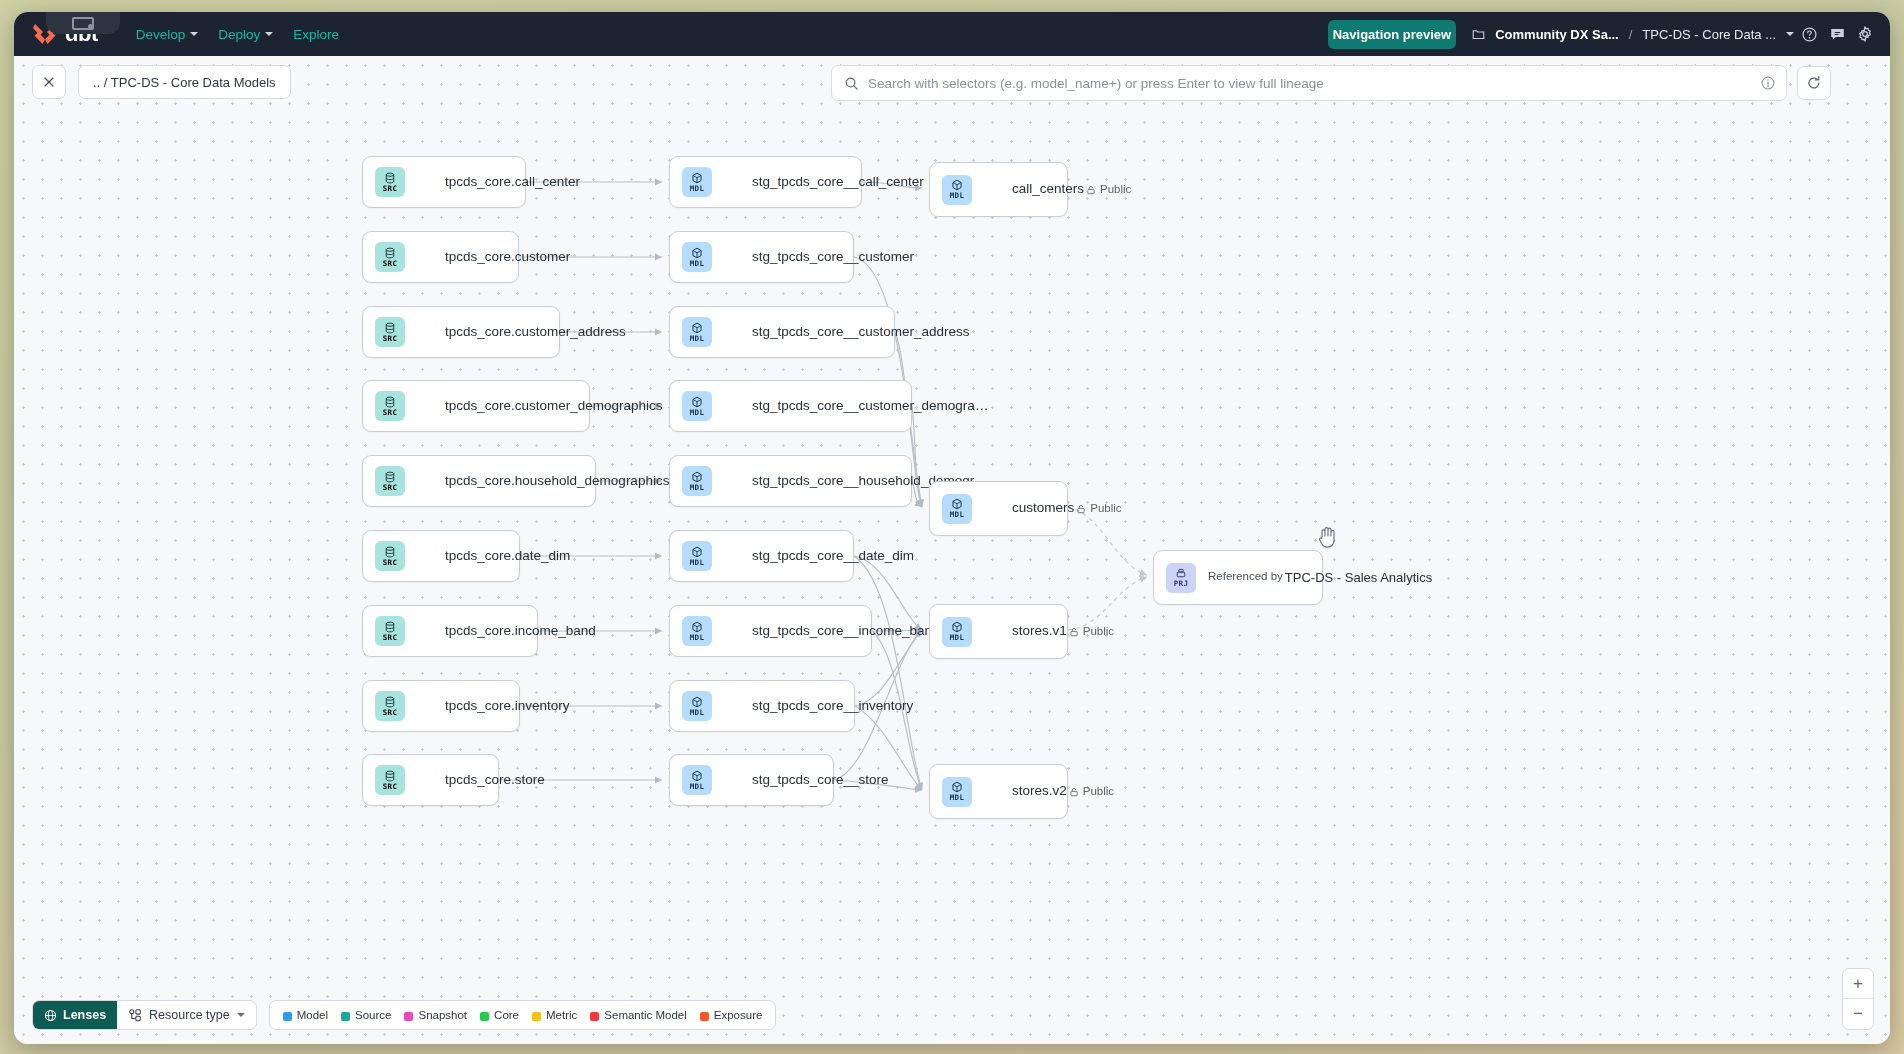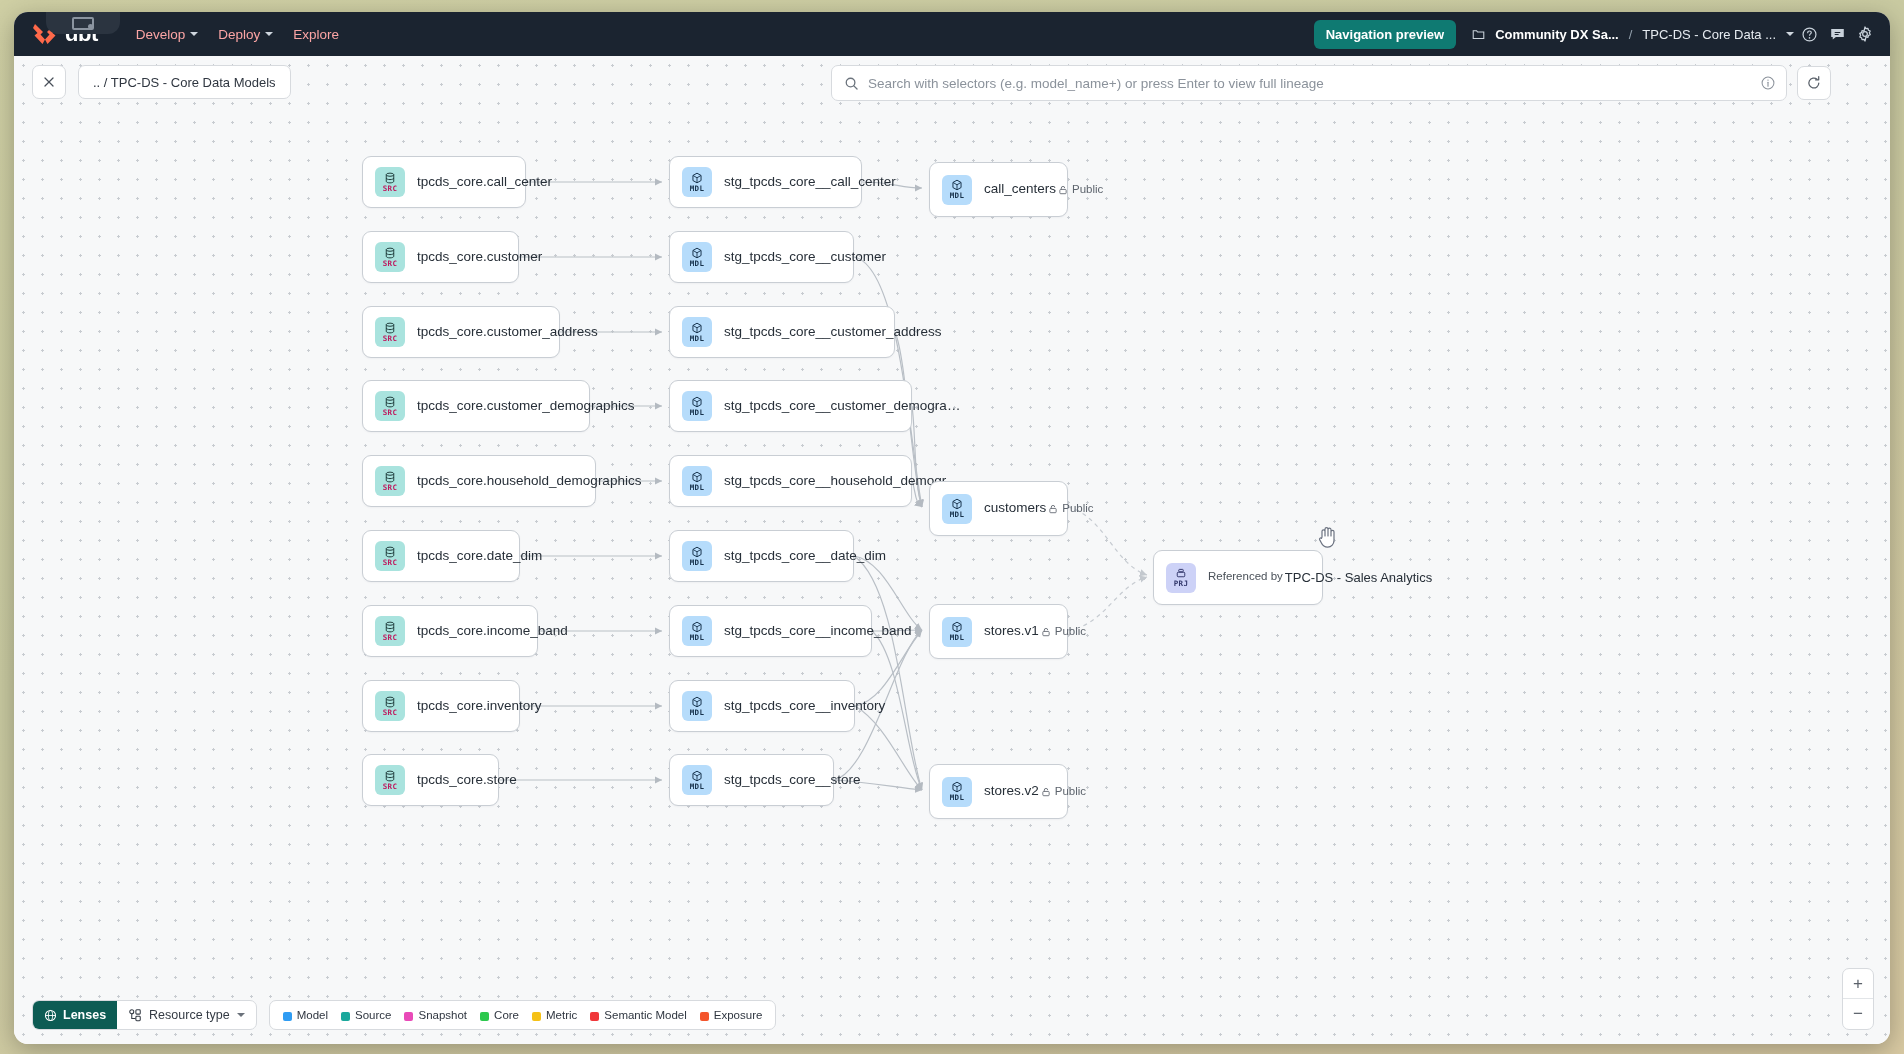--- a/index.html
+++ b/index.html
@@ -47,28 +47,28 @@
     background: #1b2430;
     display: flex; align-items: center;
     padding: 0 12px 0 18px;
     color: #fff;
     z-index: 30;
   }
   .logo-wrap { display: flex; align-items: center; gap: 7px; margin-right: 28px; }
   .logo-mark { width: 26px; height: 24px; display:block; }
   .logo-text { font-size: 22px; font-weight: 700; letter-spacing: -0.5px; color:#fff; }
   .nav-item {
-    font-size: 13.5px; color: #fca5a5; padding: 6px 10px; border-radius: 5px;
+    font-size: 13.5px; color: #14b8a6; padding: 6px 10px; border-radius: 5px;
     display:flex; align-items:center; gap:5px; cursor: pointer; white-space: nowrap;
   }
   .caret { width:0;height:0;border-left:4px solid transparent;border-right:4px solid transparent;border-top:4.5px solid #cfd6de; display:inline-block; }
   .nav-spacer { flex: 1; }
   #navpreview {
     background: #0f7a72; color: #fff; font-size: 13px; font-weight: 600;
-    padding: 7px 12px; border-radius: 6px; cursor: pointer; white-space: nowrap;
+    padding: 7px 5px; border-radius: 6px; cursor: pointer; white-space: nowrap;
   }
   .breadcrumb-top { display:flex; align-items:center; gap:10px; margin-left: 16px; font-size: 13px; }
   .bc-bold { font-weight: 700; color:#fff; white-space:nowrap; }
   .bc-sep { color:#93a0ad; }
   .bc-proj { color:#e6ebf0; white-space:nowrap; }
   .icon-btn-top {
     width: 26px; height: 26px; display:flex; align-items:center; justify-content:center;
     color:#c9d2db; cursor:pointer; border-radius:4px; margin-left: 2px;
   }
 
@@ -126,25 +126,25 @@
     cursor: pointer;
     white-space: nowrap;
   }
   .badge {
     width: 30px; height: 30px; border-radius: 6px;
     display:flex; flex-direction:column; align-items:center; justify-content:center;
     gap: 0px; flex: none;
   }
   .badge .bglyph { line-height: 1; display:block; }
   .badge .btxt { font-size: 7.5px; font-weight: 700; letter-spacing: .3px; font-family:"DejaVu Sans Mono", monospace; line-height: 1; margin-top:1px; }
-  .badge-src { background: #a9e3de; color:#be185d; }
+  .badge-src { background: #a9e3de; color:#000000; }
   .badge-mdl { background: #b6dcfb; color:#17324c; }
   .badge-prj { background: #cdd2f7; color:#32376b; }
   .node-labels { display:flex; flex-direction:row; justify-content:center; gap: 2px; }
-  .node-title { font-size: 13.5px; color:#272f38; line-height: 1.2; }
+  .node-title { font-size: 13.5px; color:#272f38; line-height: 1.2; margin-left: 28px; }
   .node-sub { font-size: 11.5px; color:#5d646d; display:flex; align-items:center; gap:4px; line-height:1.2; }
   .node-sub-small { font-size: 11.5px; color:#4a5159; }
   .node-title-strong { font-size: 13px; color:#272f38; }
 
   
   #bottombar {
     position:absolute; left: 18px; bottom: 14px; display:flex; align-items:center; gap: 12px; z-index: 20;
   }
   .group {
     display:flex; align-items:center; background:#fff; border:1px solid #d7dade;

